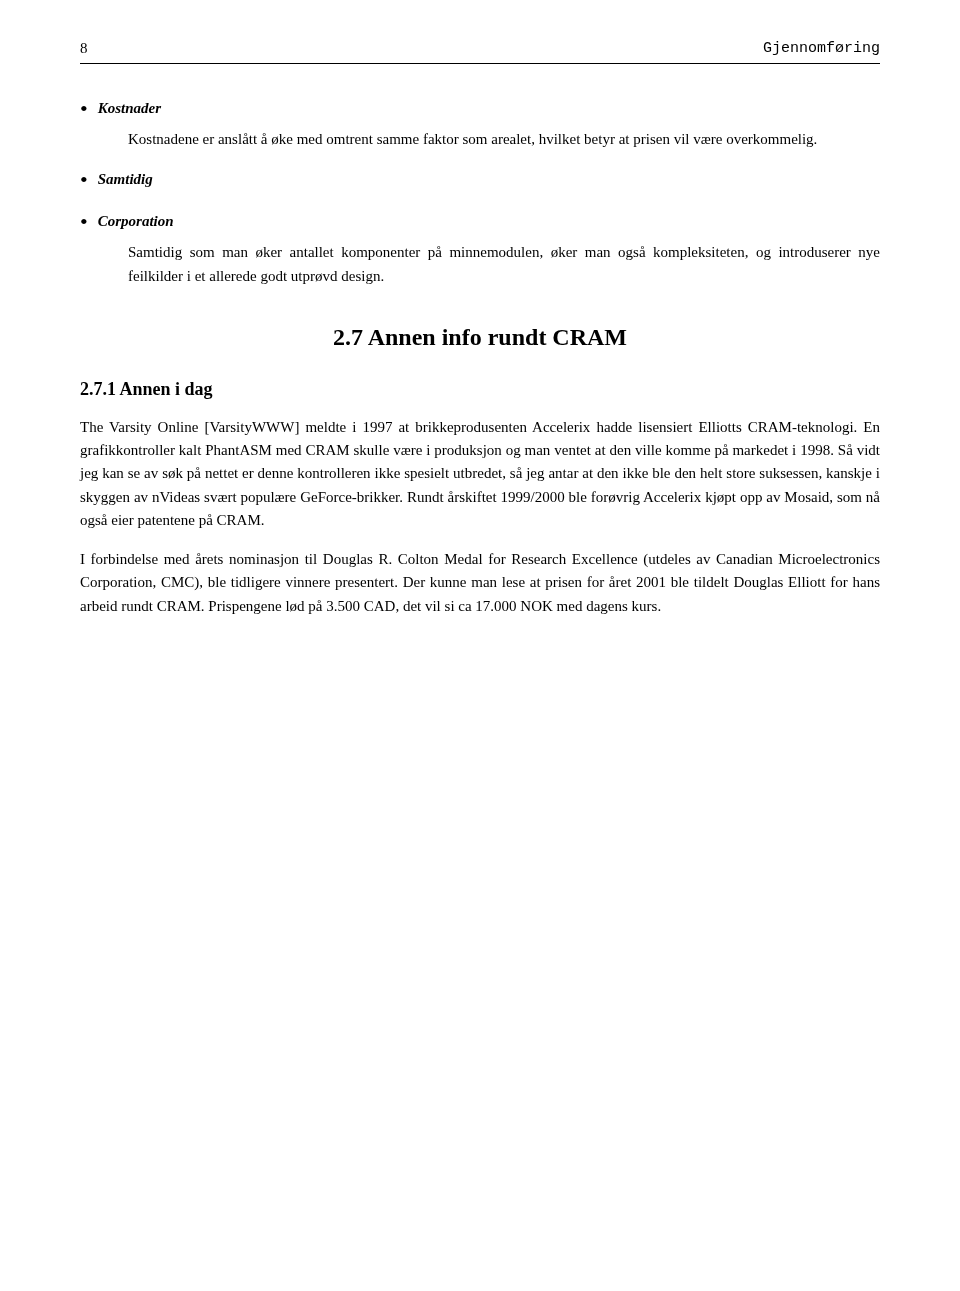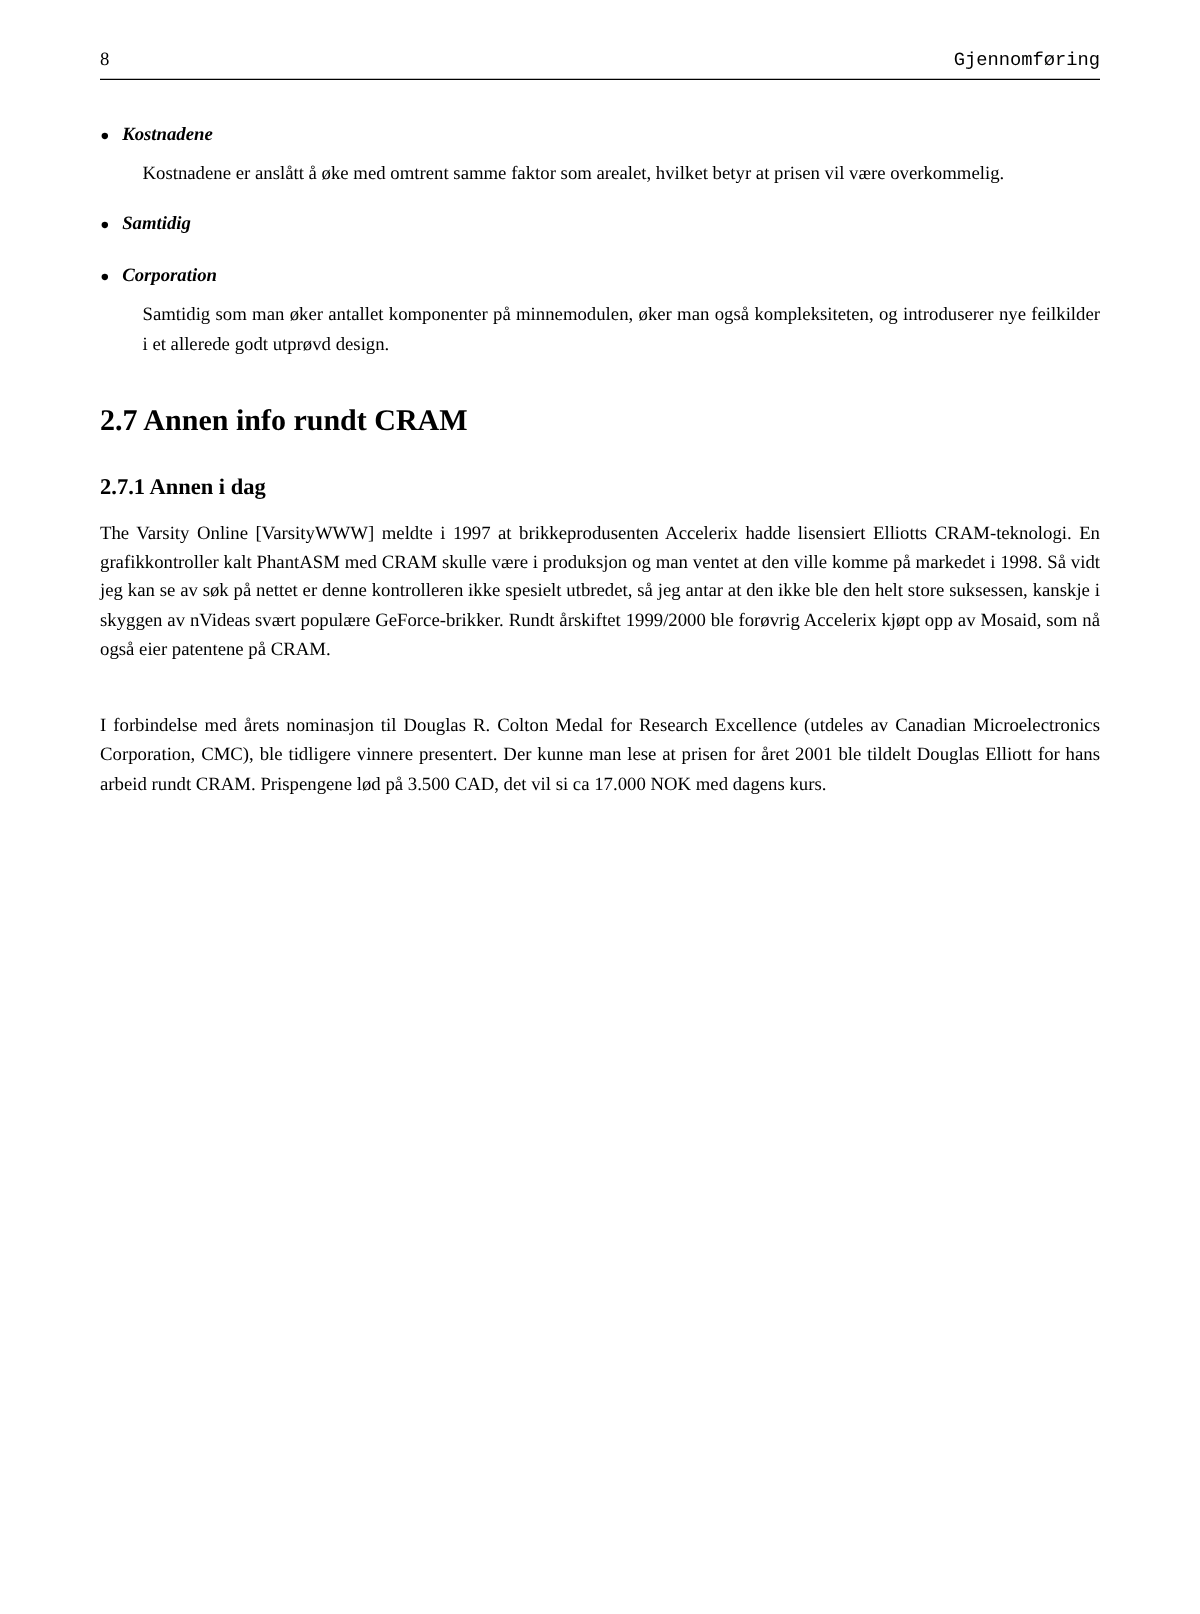--- a/index.html
+++ b/index.html
@@ -64,65 +64,66 @@
     .bullet-title {
       font-weight: bold;
       font-style: italic;
       font-size: 15px;
     }
 
     .bullet-text {
       font-size: 15px;
       line-height: 1.55;
       text-align: justify;
-      margin-left: 34px;
+      margin-left: 48px;
       margin-top: 2px;
     }
 
     .section-heading-large {
       font-size: 24px;
       font-weight: bold;
       margin-top: 36px;
       margin-bottom: 4px;
       font-family: 'Times New Roman', Times, serif;
+      text-align: center;
     }
 
     .section-heading-medium {
       font-size: 18px;
       font-weight: bold;
       margin-top: 28px;
       margin-bottom: 16px;
       font-family: 'Times New Roman', Times, serif;
     }
 
     .body-text {
       font-size: 15px;
       line-height: 1.55;
       text-align: justify;
       margin-bottom: 14px;
     }
 
     .paragraph-gap {
-      margin-bottom: 38px;
+      margin-bottom: 16px;
     }
   </style>
 </head>
 <body>
 
 <div class="page">
 
   <div class="page-header">
     <span class="page-number">8</span>
     <span class="page-chapter-title">Gjennomføring</span>
   </div>
 
   <div class="bullet-section">
     <div class="bullet-item">
       <span class="bullet-dot">•</span>
-      <span class="bullet-title">Kostnadene</span>
+      <span class="bullet-title">Kostnader</span>
     </div>
     <div class="bullet-text">Kostnadene er anslått å øke med omtrent samme faktor som arealet, hvilket betyr at prisen vil være overkommelig.</div>
   </div>
 
   <div class="bullet-section">
     <div class="bullet-item">
       <span class="bullet-dot">•</span>
       <span class="bullet-title">Samtidig</span>
     </div>
   </div>

